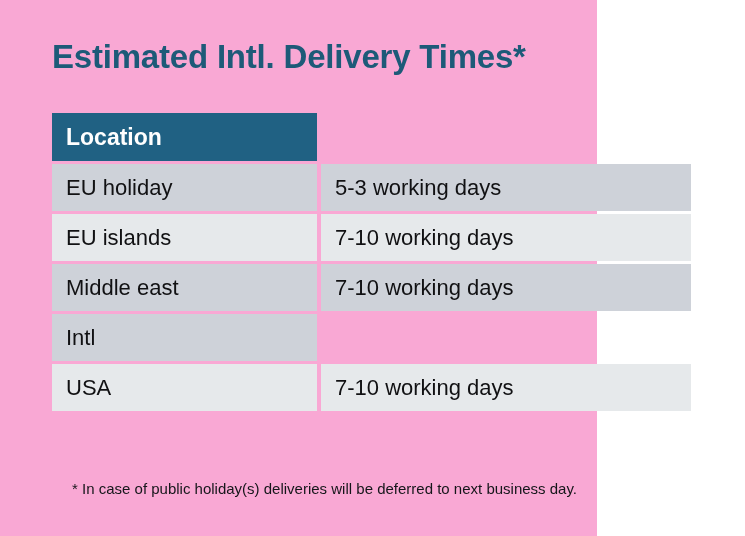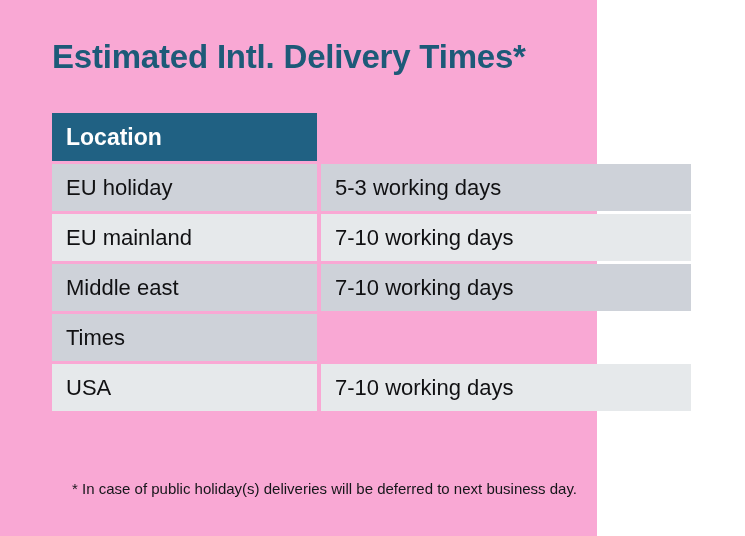--- a/index.html
+++ b/index.html
@@ -109,32 +109,32 @@
     <div class="row row-header">
       <div class="cell cell-location">Location</div>
     </div>
 
     <div class="row row-odd">
       <div class="cell cell-location">EU holiday</div>
       <div class="cell cell-delivery">5-3 working days</div>
     </div>
 
     <div class="row row-even">
-      <div class="cell cell-location">EU mainland</div>
+      <div class="cell cell-location">EU islands</div>
       <div class="cell cell-delivery">7-10 working days</div>
     </div>
 
     <div class="row row-odd">
       <div class="cell cell-location">Middle east</div>
       <div class="cell cell-delivery">7-10 working days</div>
     </div>
 
 
     <div class="row row-odd">
-      <div class="cell cell-location">Times</div>
+      <div class="cell cell-location">Intl</div>
     </div>
 
     <div class="row row-even">
       <div class="cell cell-location">USA</div>
       <div class="cell cell-delivery">7-10 working days</div>
     </div>
 
   </div>
 
   <div class="footnote">* In case of public holiday(s) deliveries will be deferred to next business day.</div>

